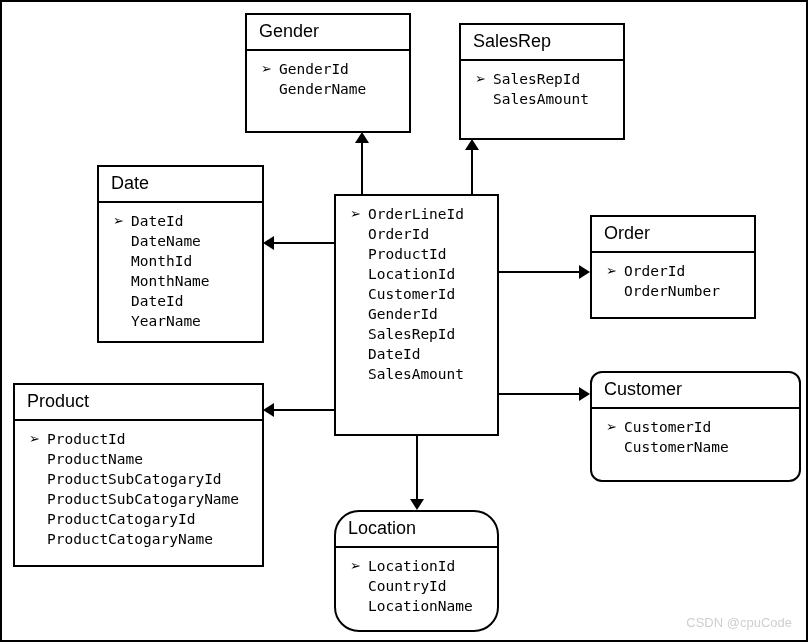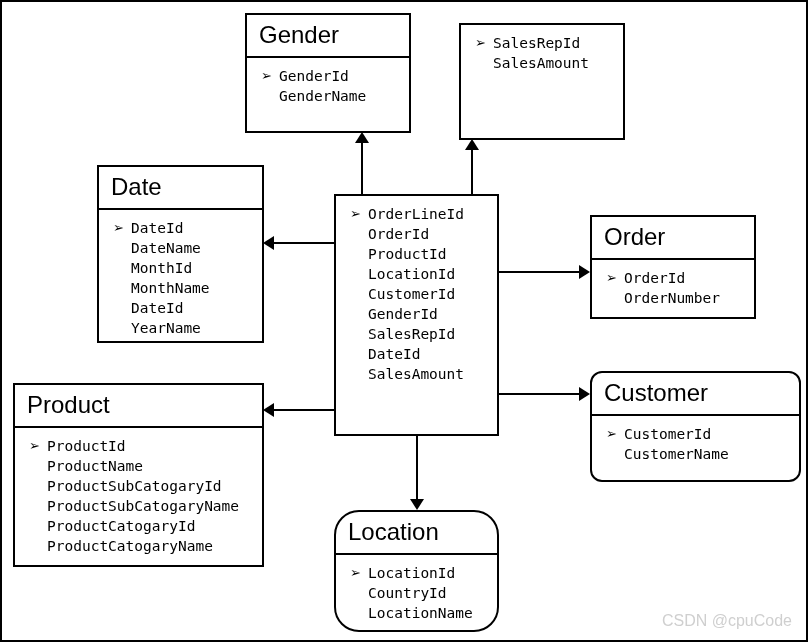--- a/index.html
+++ b/index.html
@@ -18,21 +18,21 @@
   
   .entity{
     position:absolute;
     background:#ffffff;
     border:2px solid #000000;
     box-sizing:border-box;
     z-index:3;
   }
   .entity-title{
     font-family:"Liberation Sans",sans-serif;
-    font-size:24px;
+    font-size:18px;
     color:#000000;
     padding:6px 0 6px 12px;
     border-bottom:2px solid #000000;
     line-height:1.2;
     white-space:nowrap;
   }
   .entity-fields{
     padding:8px 0 8px 0;
   }
   .field{
@@ -79,21 +79,21 @@
     border-top:7px solid transparent;
     border-bottom:7px solid transparent;
     border-left:11px solid #000000;
   }
 
   
   #watermark{
     position:absolute;
     right:14px;bottom:10px;
     font-family:"Liberation Sans",sans-serif;
-    font-size:16px;
+    font-size:13px;
     color:#cfcfcf;
     z-index:5;
     white-space:nowrap;
   }
 </style>
 </head>
 <body>
 
 <div id="canvas">
 
@@ -125,20 +125,21 @@
         <span class="keymark">➢</span>
         <span class="fname">GenderId</span>
       </div>
       <div class="field">
         <span class="fname">GenderName</span>
       </div>
     </div>
   </div>
 
   <div class="entity" style="left:457px;top:21px;width:166px;height:117px;">
+    <div class="entity-title">SalesRep</div>
     <div class="entity-fields">
       <div class="field key">
         <span class="keymark">➢</span>
         <span class="fname">SalesRepId</span>
       </div>
       <div class="field">
         <span class="fname">SalesAmount</span>
       </div>
     </div>
   </div>

